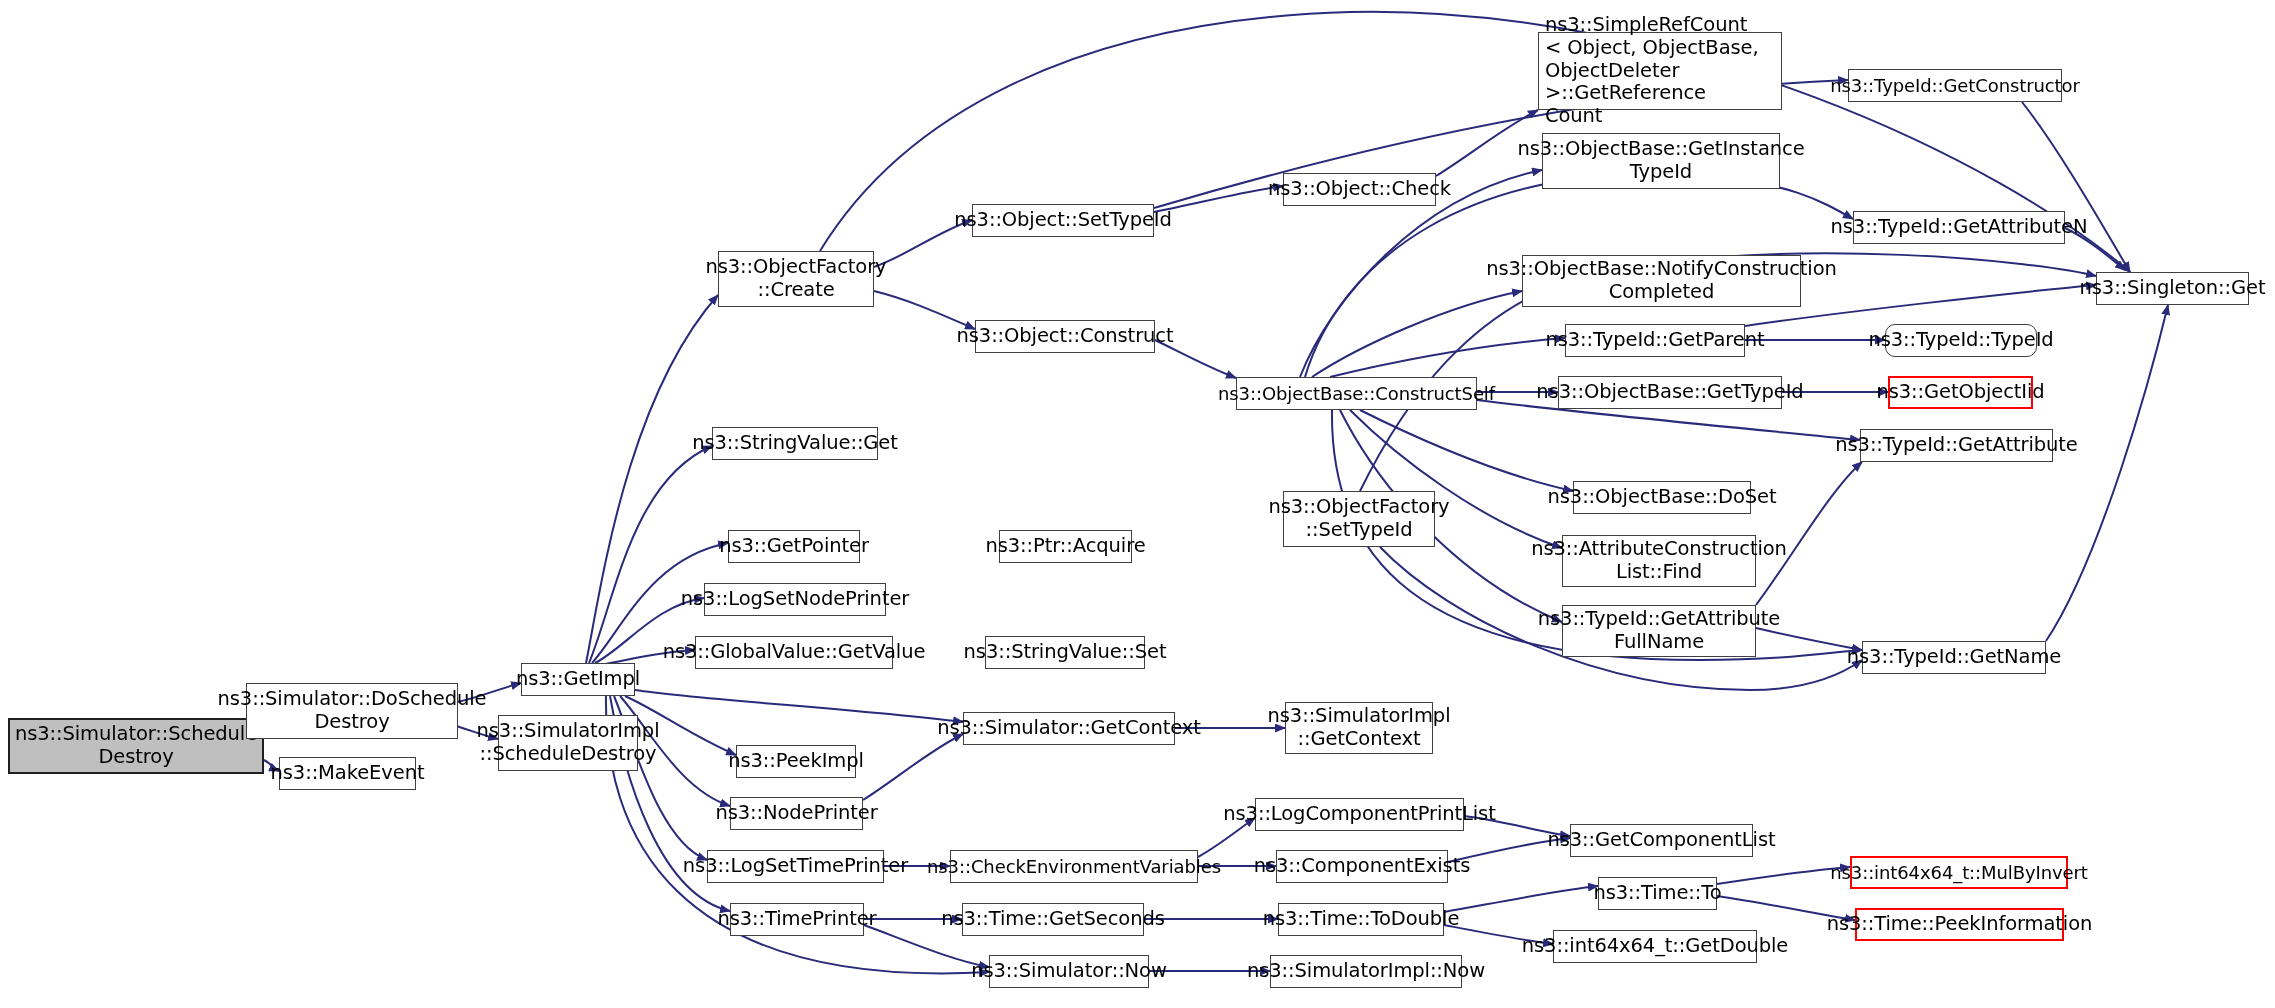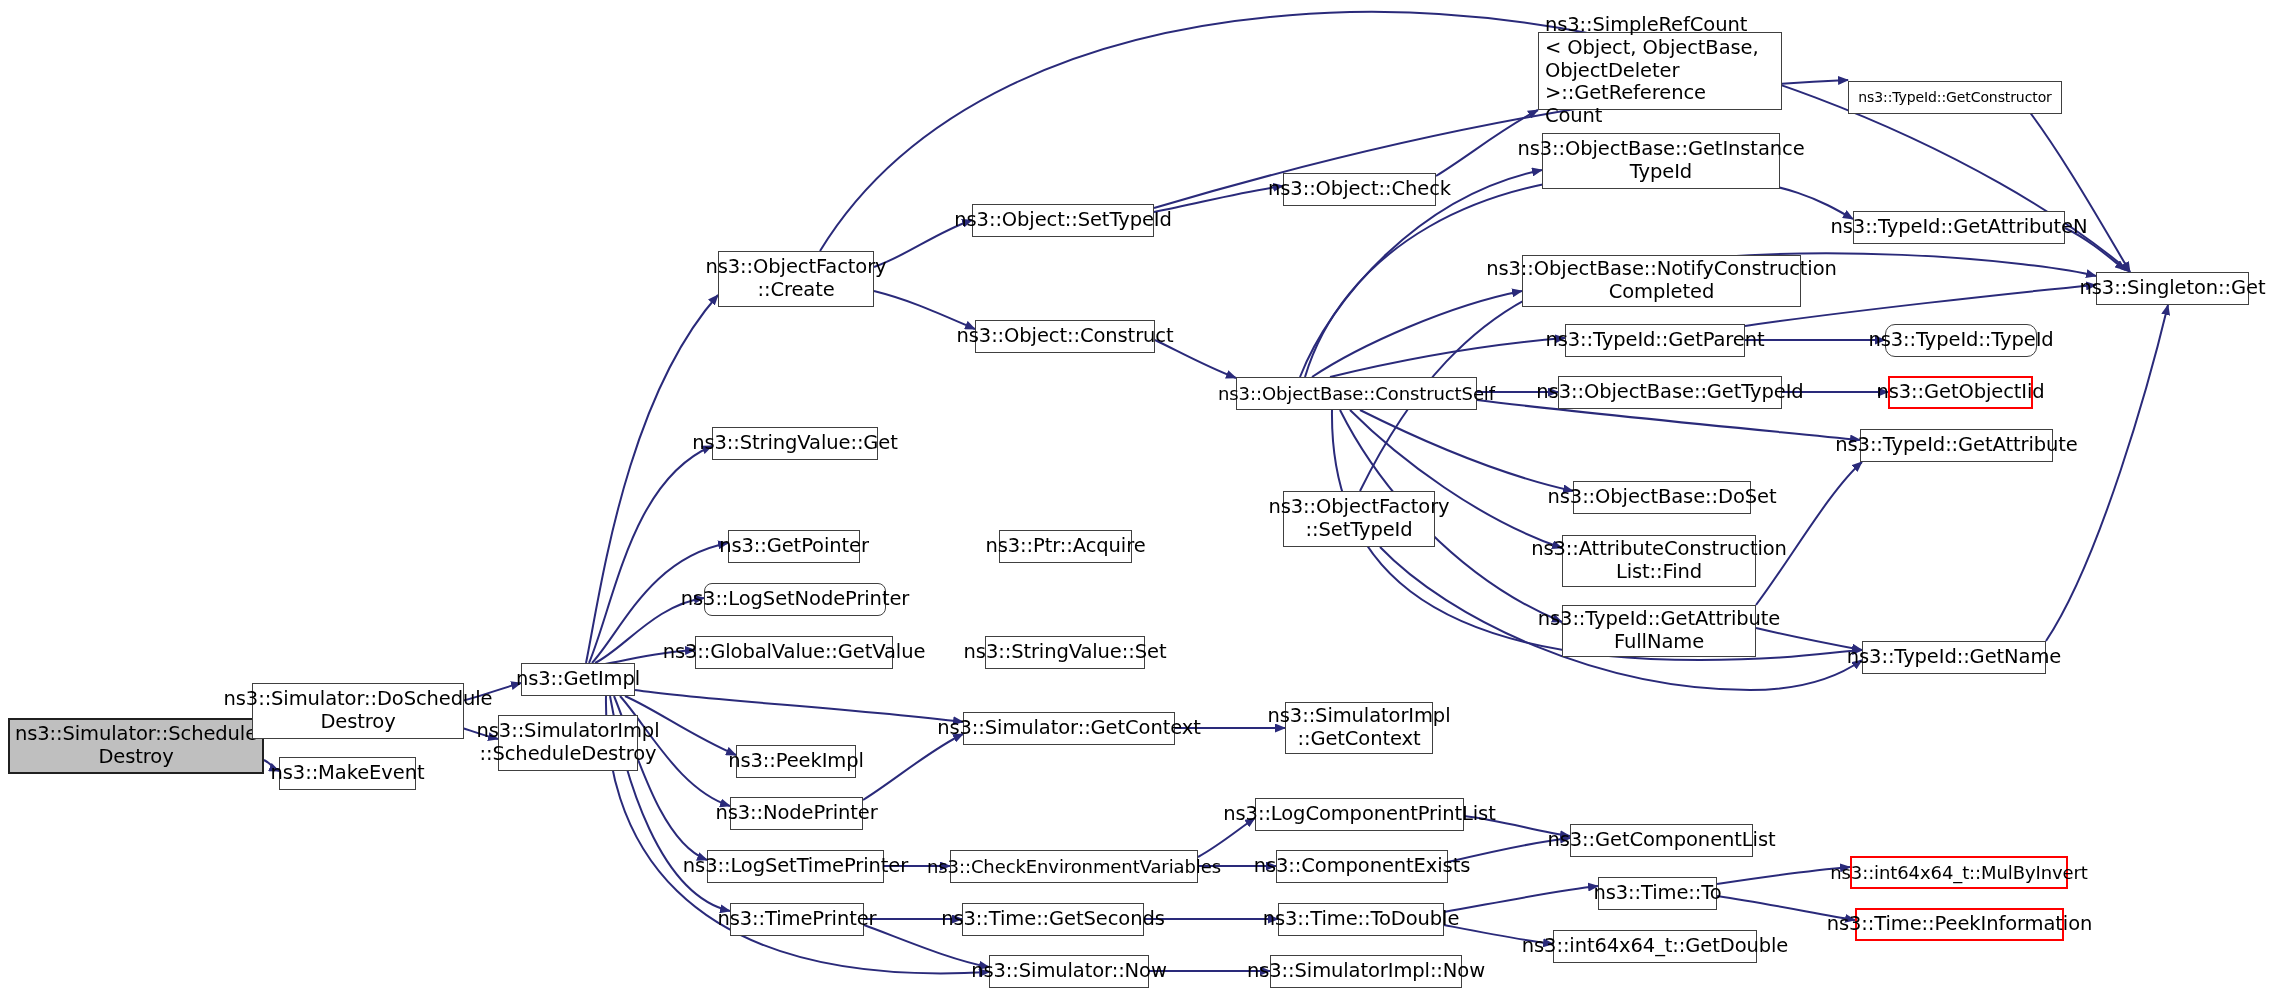--- a/index.html
+++ b/index.html
@@ -112,57 +112,57 @@
         <path d="M 1444,912 C 1500,902 1560,890 1598,886" fill="none" stroke="#2a2a7a" stroke-width="2" marker-end="url(#arrow)"></path>
         <path d="M 1444,925 C 1480,932 1520,940 1553,944" fill="none" stroke="#2a2a7a" stroke-width="2" marker-end="url(#arrow)"></path>
         <path d="M 1717,884 C 1770,876 1815,870 1850,867" fill="none" stroke="#2a2a7a" stroke-width="2" marker-end="url(#arrow)"></path>
         <path d="M 1717,896 C 1770,904 1818,914 1855,920" fill="none" stroke="#2a2a7a" stroke-width="2" marker-end="url(#arrow)"></path>
         <path d="M 1149,971 C 1195,971 1240,971 1270,971" fill="none" stroke="#2a2a7a" stroke-width="2" marker-end="url(#arrow)"></path>
       </g>
   </svg>
   <div id="nodes">
       <div class="node root" style="left: 8px; top: 718px; width: 256px; height: 56px;">ns3::Simulator::Schedule
 Destroy</div>
-      <div class="node" style="left: 252px; top: 683px; width: 212px; height: 56px;">ns3::Simulator::DoSchedule
+      <div class="node" style="left: 246px; top: 683px; width: 212px; height: 56px;">ns3::Simulator::DoSchedule
 Destroy</div>
       <div class="node" style="left: 279px; top: 757px; width: 137px; height: 33px;">ns3::MakeEvent</div>
       <div class="node" style="left: 521px; top: 663px; width: 114px; height: 33px;">ns3::GetImpl</div>
       <div class="node" style="left: 498px; top: 715px; width: 140px; height: 56px;">ns3::SimulatorImpl
 ::ScheduleDestroy</div>
       <div class="node" style="left: 718px; top: 251px; width: 156px; height: 56px;">ns3::ObjectFactory
 ::Create</div>
       <div class="node" style="left: 972px; top: 204px; width: 182px; height: 33px;">ns3::Object::SetTypeId</div>
       <div class="node" style="left: 975px; top: 320px; width: 180px; height: 33px;">ns3::Object::Construct</div>
       <div class="node" style="left: 1283px; top: 173px; width: 153px; height: 33px;">ns3::Object::Check</div>
       <div class="node" style="left: 1538px; top: 32px; width: 244px; height: 78px; justify-content: flex-start; text-align: left;">ns3::SimpleRefCount
 &lt; Object, ObjectBase,
  ObjectDeleter &gt;::GetReference
 Count</div>
       <div class="node" style="left: 1542px; top: 133px; width: 238px; height: 56px;">ns3::ObjectBase::GetInstance
 TypeId</div>
-      <div class="node" style="left: 1848px; top: 69px; width: 214px; height: 33px; font-size: 14px; margin-top: 12px;">ns3::TypeId::GetConstructor</div>
+      <div class="node" style="left: 1848px; top: 69px; width: 214px; height: 33px; font-size: 18px;">ns3::TypeId::GetConstructor</div>
       <div class="node" style="left: 2096px; top: 272px; width: 153px; height: 33px;">ns3::Singleton::Get</div>
       <div class="node" style="left: 712px; top: 427px; width: 166px; height: 33px;">ns3::StringValue::Get</div>
       <div class="node" style="left: 1236px; top: 377px; width: 241px; height: 33px; font-size: 18px;">ns3::ObjectBase::ConstructSelf</div>
       <div class="node" style="left: 1853px; top: 211px; width: 212px; height: 33px;">ns3::TypeId::GetAttributeN</div>
       <div class="node" style="left: 1522px; top: 255px; width: 279px; height: 52px;">ns3::ObjectBase::NotifyConstruction
 Completed</div>
       <div class="node" style="left: 1565px; top: 324px; width: 180px; height: 33px;">ns3::TypeId::GetParent</div>
       <div class="node" style="left: 1885px; top: 324px; width: 152px; height: 33px; border-radius: 10px;">ns3::TypeId::TypeId</div>
       <div class="node" style="left: 1558px; top: 376px; width: 224px; height: 33px;">ns3::ObjectBase::GetTypeId</div>
       <div class="node red" style="left: 1888px; top: 376px; width: 145px; height: 33px;">ns3::GetObjectIid</div>
       <div class="node" style="left: 1860px; top: 429px; width: 193px; height: 33px;">ns3::TypeId::GetAttribute</div>
       <div class="node" style="left: 1573px; top: 481px; width: 178px; height: 33px;">ns3::ObjectBase::DoSet</div>
       <div class="node" style="left: 1283px; top: 491px; width: 152px; height: 56px;">ns3::ObjectFactory
 ::SetTypeId</div>
       <div class="node" style="left: 1562px; top: 535px; width: 194px; height: 52px;">ns3::AttributeConstruction
 List::Find</div>
       <div class="node" style="left: 728px; top: 530px; width: 132px; height: 33px;">ns3::GetPointer</div>
       <div class="node" style="left: 999px; top: 530px; width: 133px; height: 33px;">ns3::Ptr::Acquire</div>
-      <div class="node" style="left: 704px; top: 583px; width: 182px; height: 33px; border-radius: 8px;">ns3::LogSetNodePrinter</div>
+      <div class="node" style="left: 704px; top: 583px; width: 182px; height: 33px;">ns3::LogSetNodePrinter</div>
       <div class="node" style="left: 695px; top: 636px; width: 198px; height: 33px;">ns3::GlobalValue::GetValue</div>
       <div class="node" style="left: 985px; top: 636px; width: 160px; height: 33px;">ns3::StringValue::Set</div>
       <div class="node" style="left: 1562px; top: 605px; width: 194px; height: 52px;">ns3::TypeId::GetAttribute
 FullName</div>
       <div class="node" style="left: 1862px; top: 641px; width: 184px; height: 33px;">ns3::TypeId::GetName</div>
       <div class="node" style="left: 963px; top: 712px; width: 212px; height: 33px;">ns3::Simulator::GetContext</div>
       <div class="node" style="left: 1285px; top: 702px; width: 148px; height: 52px;">ns3::SimulatorImpl
 ::GetContext</div>
       <div class="node" style="left: 736px; top: 745px; width: 120px; height: 33px;">ns3::PeekImpl</div>
       <div class="node" style="left: 730px; top: 797px; width: 133px; height: 33px;">ns3::NodePrinter</div>

